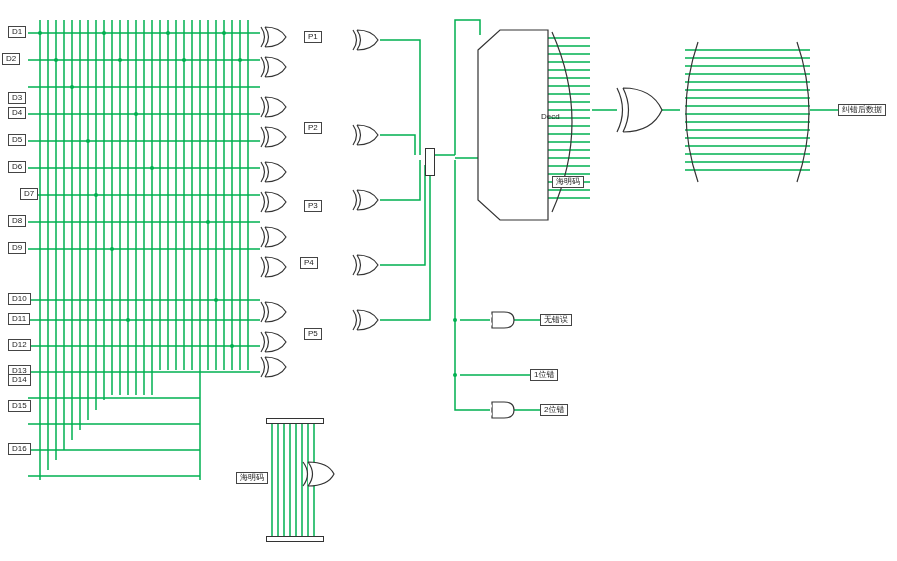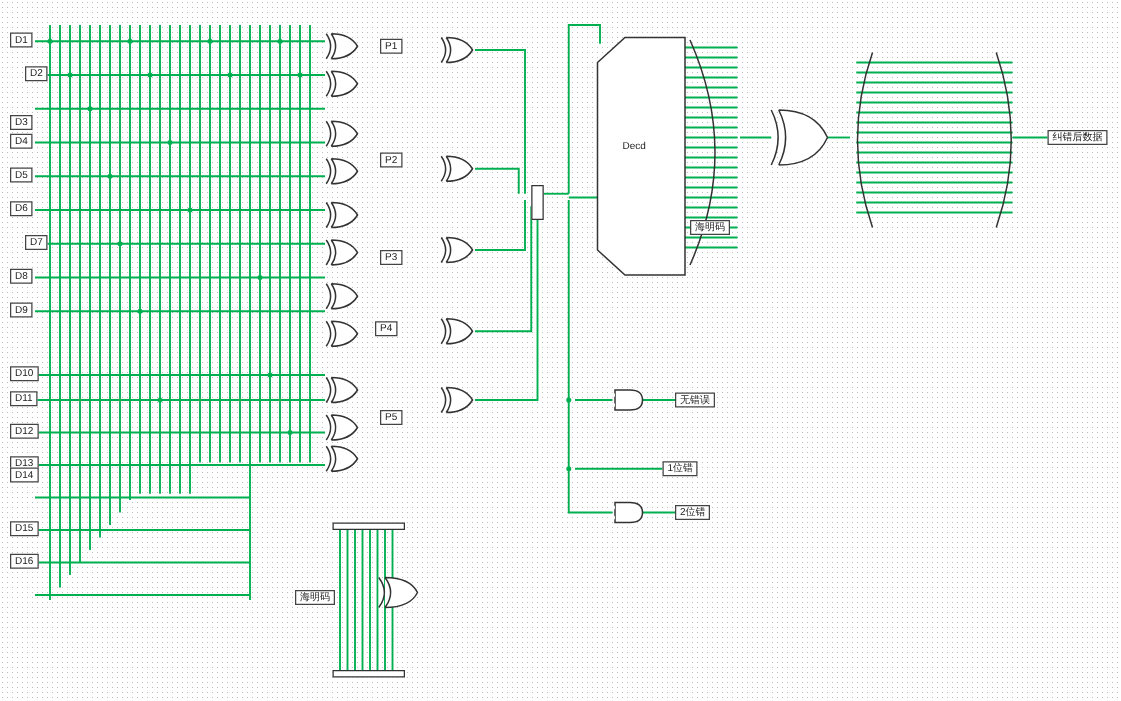--- a/index.html
+++ b/index.html
@@ -25,20 +25,21 @@
   }
   .splitter-shape {
     position:absolute;
     background:#fff;
     border:1px solid #333;
   }
   .decoder-label {
     position:absolute;
     font-size:8px;
     color:#222;
+    margin-left:43px;
   }
   svg.wires {
     position:absolute;
     left:0; top:0;
     width:897px; height:561px;
     pointer-events:none;
   }
   svg.wires path, svg.wires line {
     stroke:#00B050;
     stroke-width:1.5;
@@ -206,34 +207,34 @@
   <path d="M455 160 V410 H490"></path>
   <path d="M460 320 H490"></path>
   <path d="M460 375 H530"></path>
   <line x1="514" y1="320" x2="540" y2="320"></line>
   <line x1="514" y1="410" x2="540" y2="410"></line>
   <circle class="node" cx="455" cy="320" r="2"></circle>
   <circle class="node" cx="455" cy="375" r="2"></circle>
 </svg>
 
 <div class="pin" style="left:8px; top:26px">D1</div>
-<div class="pin" style="left:20px; top:53px">D2</div>
+<div class="pin" style="left:2px; top:53px">D2</div>
 <div class="pin" style="left:8px; top:92px">D3</div>
 <div class="pin" style="left:8px; top:107px">D4</div>
 <div class="pin" style="left:8px; top:134px">D5</div>
 <div class="pin" style="left:8px; top:161px">D6</div>
 <div class="pin" style="left:20px; top:188px">D7</div>
 <div class="pin" style="left:8px; top:215px">D8</div>
 <div class="pin" style="left:8px; top:242px">D9</div>
 <div class="pin" style="left:8px; top:293px">D10</div>
 <div class="pin" style="left:8px; top:313px">D11</div>
 <div class="pin" style="left:8px; top:339px">D12</div>
 <div class="pin" style="left:8px; top:365px">D13</div>
 <div class="pin" style="left:8px; top:374px">D14</div>
-<div class="pin" style="left:8px; top:417px">D15</div>
+<div class="pin" style="left:8px; top:400px">D15</div>
 <div class="pin" style="left:8px; top:443px">D16</div>
 
 <svg class="gate-svg" style="left:258px; top:25px" width="30" height="24">
     <path d="M3 2 Q10 12 3 22 M7 2 Q14 12 7 22 M7 2 Q22 2 28 12 Q22 22 7 22"></path>
   </svg>
 <svg class="gate-svg" style="left:258px; top:55px" width="30" height="24">
     <path d="M3 2 Q10 12 3 22 M7 2 Q14 12 7 22 M7 2 Q22 2 28 12 Q22 22 7 22"></path>
   </svg>
 <svg class="gate-svg" style="left:258px; top:95px" width="30" height="24">
     <path d="M3 2 Q10 12 3 22 M7 2 Q14 12 7 22 M7 2 Q22 2 28 12 Q22 22 7 22"></path>

